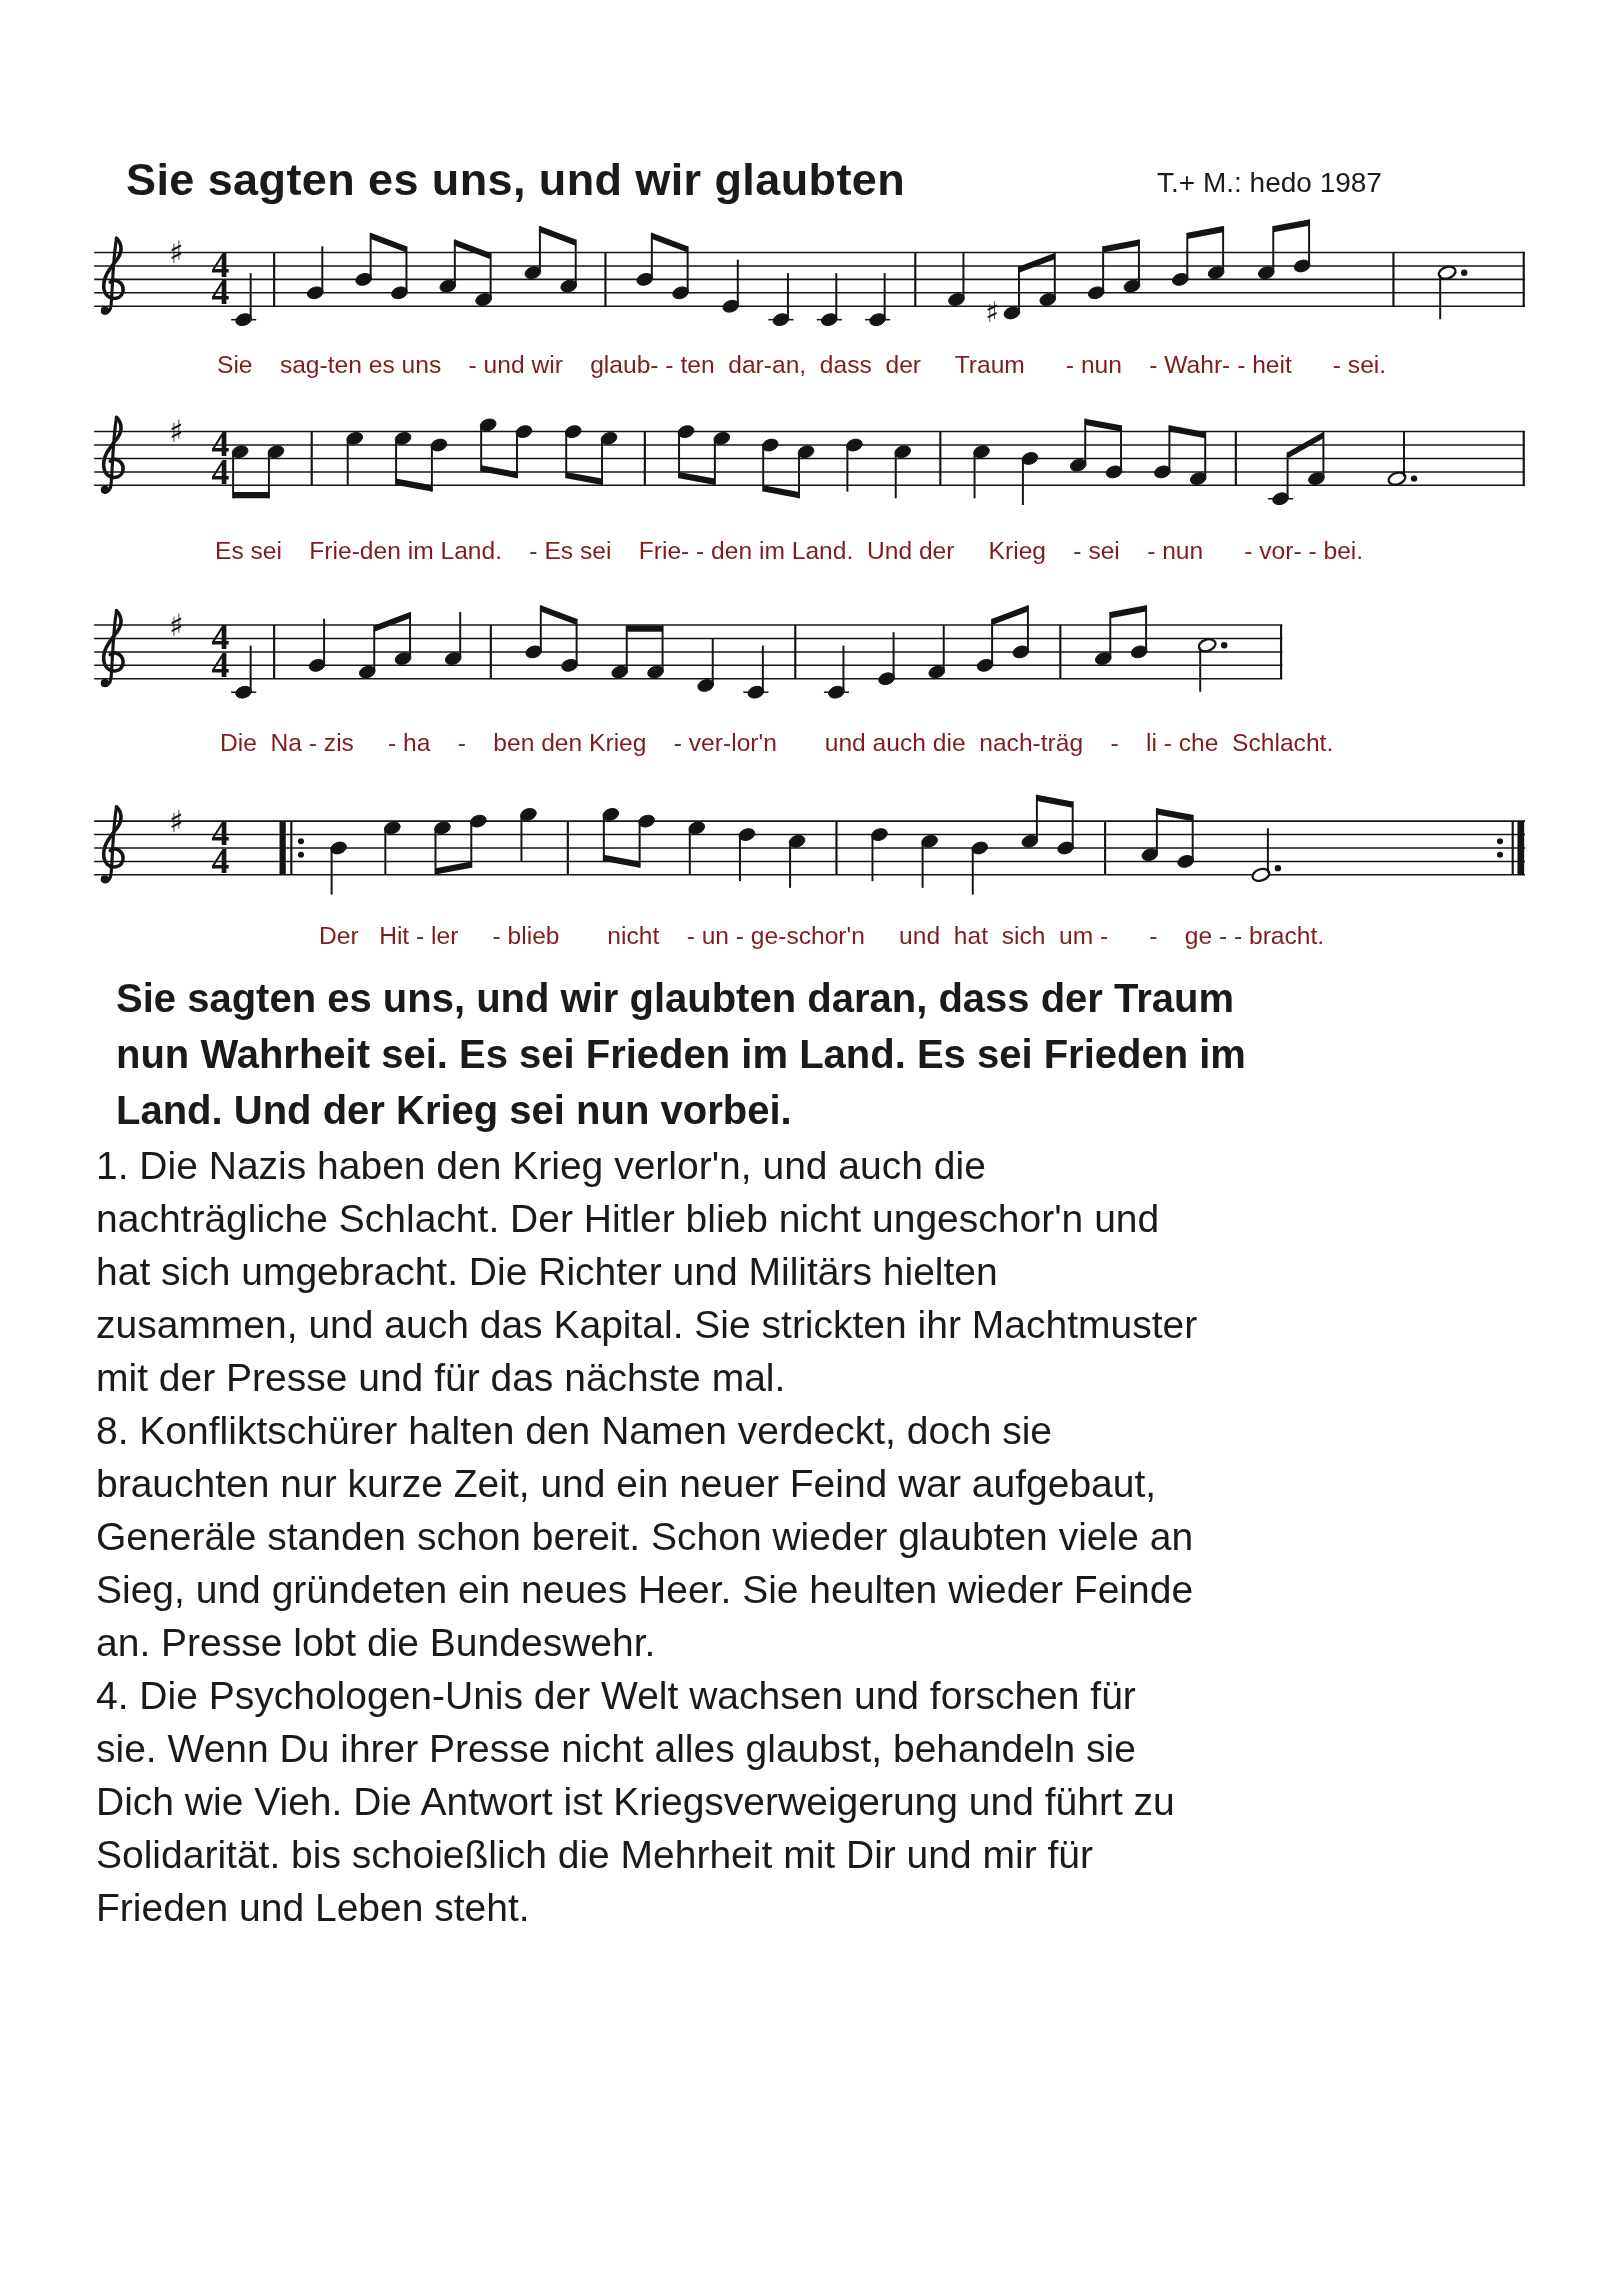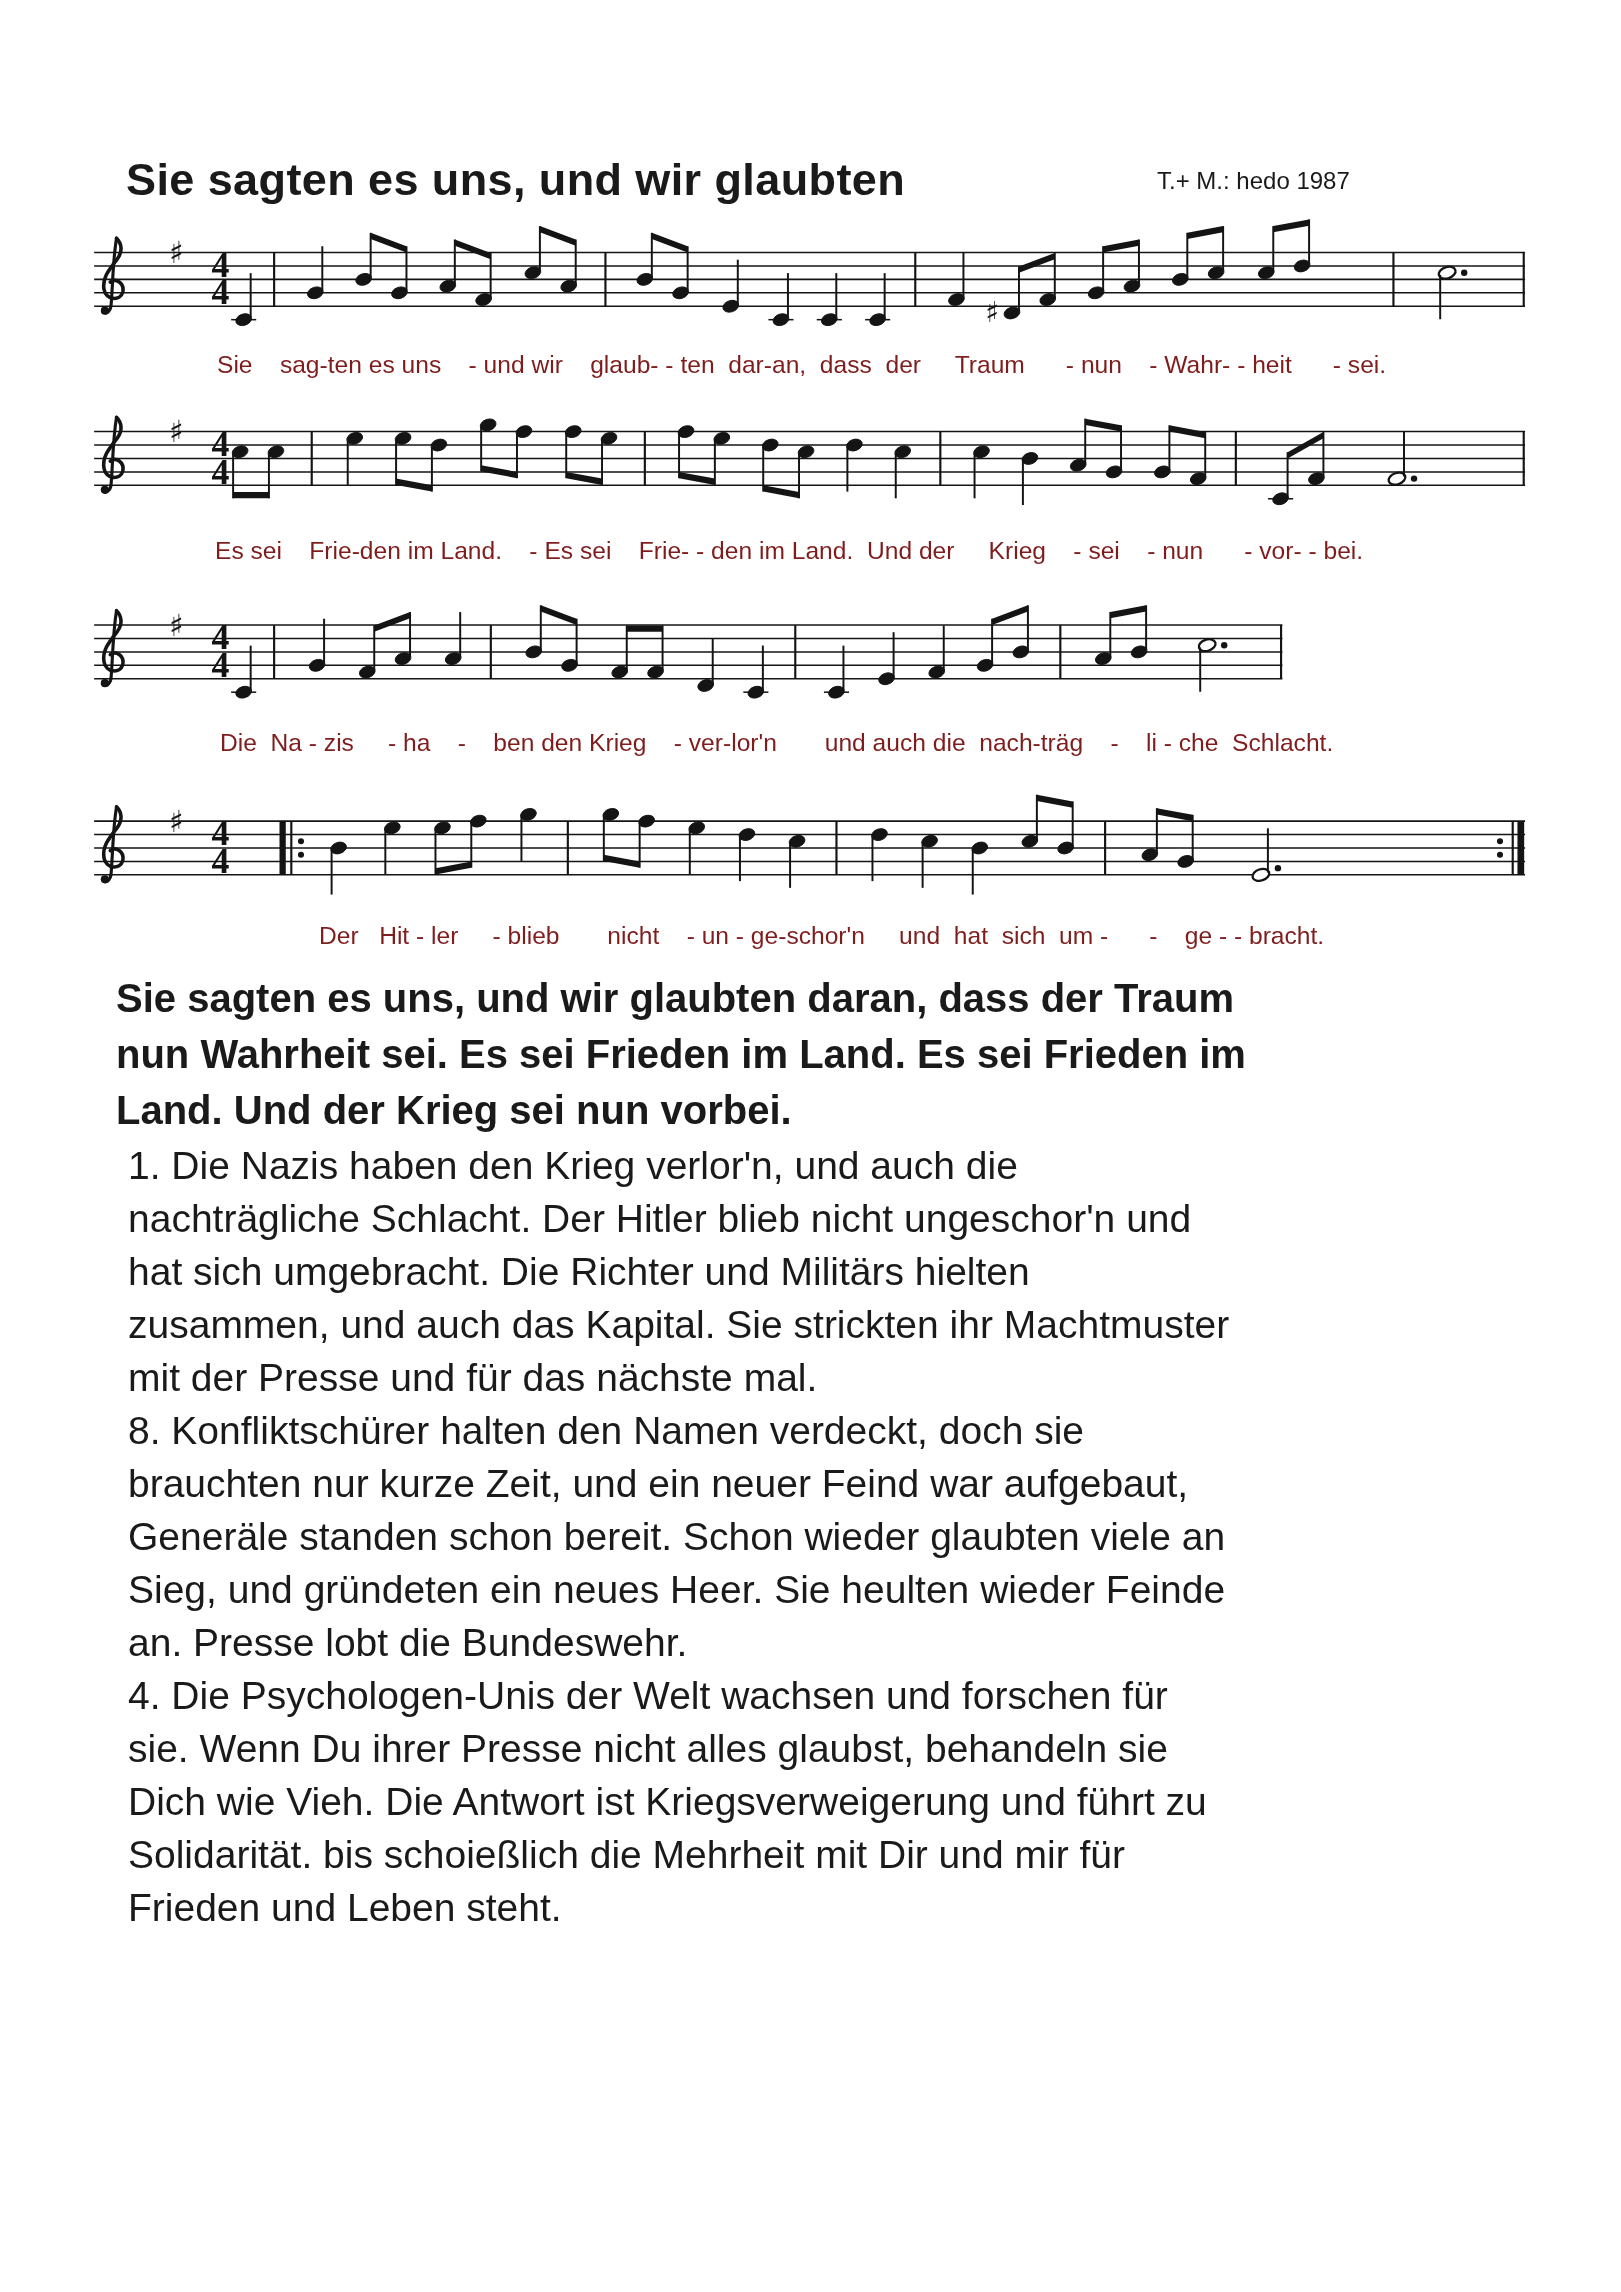--- a/index.html
+++ b/index.html
@@ -1,31 +1,31 @@
 <!DOCTYPE html>
 <html style="font-size:14.3px"><head>
 <meta charset="utf-8">
 <style>
   html,body{margin:0;padding:0;background:#e8e8e8;}
   .page{position:relative;width:1621px;height:2293px;background:#ffffff;
         font-family:"Liberation Sans",sans-serif;color:#1a1a1a;overflow:hidden;}
   .title{position:absolute;left:96px;top:154px;font-size:45px;font-weight:bold;
          letter-spacing:0.4px;white-space:pre;margin-left:30px;}
-  .attr{position:absolute;left:1157px;top:167px;font-size:24px;white-space:pre;}
+  .attr{position:absolute;left:1157px;top:167px;font-size:28px;white-space:pre;}
   svg.score{position:absolute;left:0;top:0;}
   .lyr{position:absolute;font-size:24.6px;white-space:pre;color:#7f1d1d;}
   .lyr1{left:217px;top:351px;}
   .lyr2{left:215px;top:537px;}
   .lyr3{left:220px;top:729px;}
   .lyr4{left:319px;top:922px;}
   .refrain{position:absolute;left:96px;top:970px;width:1397px;font-size:40px;
            font-weight:bold;line-height:56px;white-space:pre-line;margin-left:20px;}
   .verses{position:absolute;left:96px;top:1139px;width:1433px;font-size:39px;
           line-height:53px;}
-  .verses .verse{white-space:pre-line;margin-left:32px;}
+  .verses .verse{white-space:pre-line;}
 </style>
 </head>
 <body>
 
 <div class="page">
   <div class="title">Sie sagten es uns, und wir glaubten</div>
   <div class="attr">T.+ M.: hedo 1987</div>
 
   <svg class="score" id="score-svg" width="1621" height="985" viewBox="0 0 1810 1100">
       <g>

